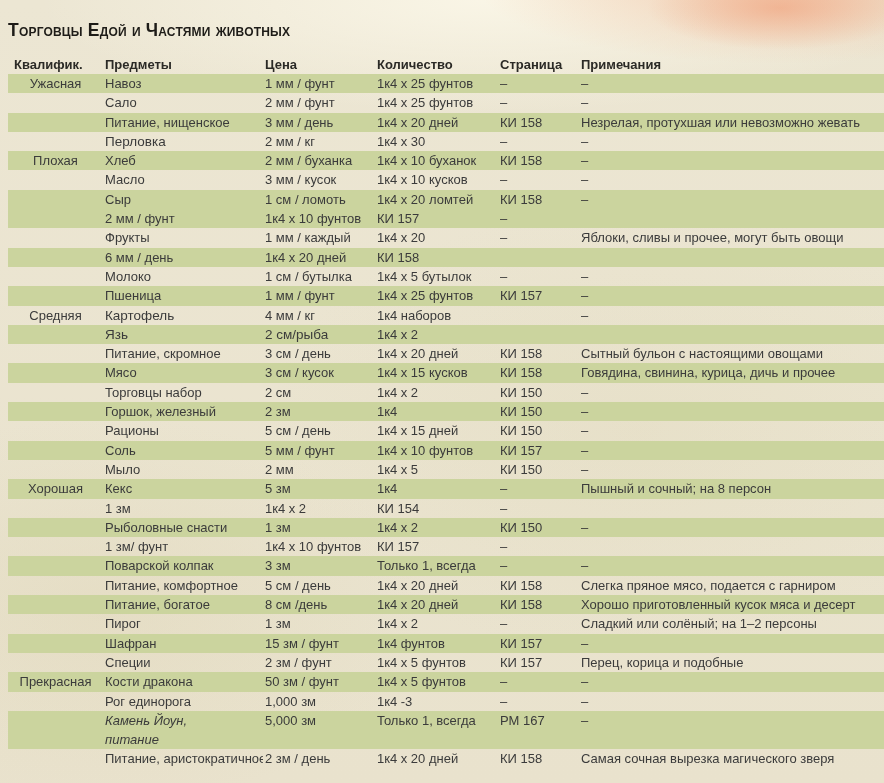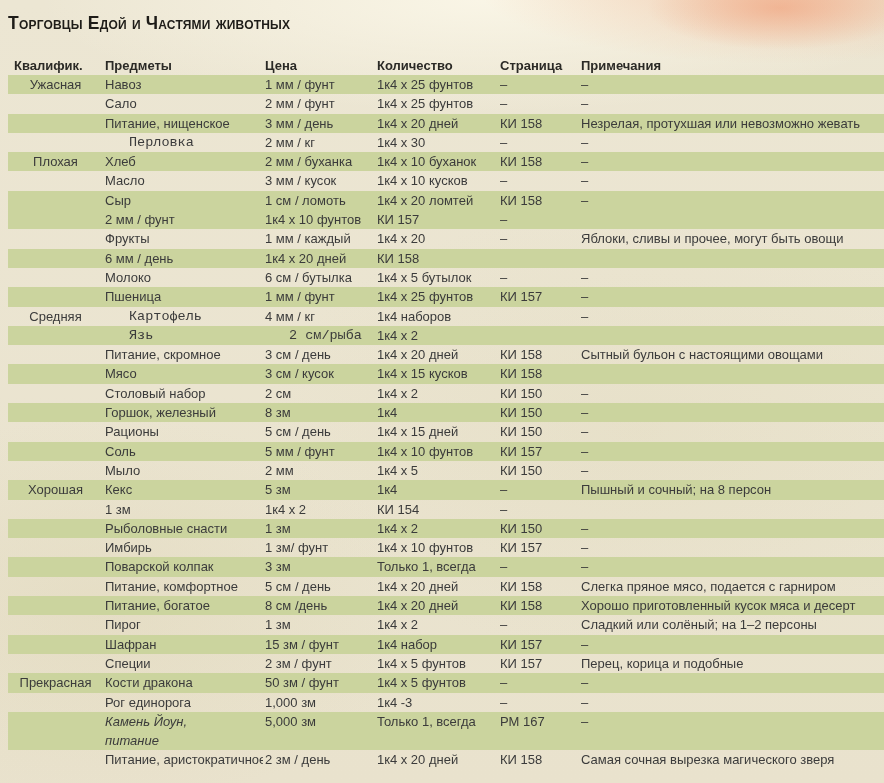--- a/index.html
+++ b/index.html
@@ -8,42 +8,42 @@
     font-family: "Liberation Sans", "DejaVu Sans", sans-serif;
     font-size: 13px; color: var(--text, #3b3b3b);
     background:
       radial-gradient(ellipse 190px 60px at 780px 8px,  rgba(240,158,120,0.60), rgba(240,158,120,0) 70%),
       radial-gradient(ellipse 420px 110px at 88% -2%,   rgba(244,185,150,0.55), rgba(244,185,150,0) 72%),
       radial-gradient(ellipse 560px 140px at 55% 0%,    rgba(250,246,231,0.95), rgba(250,246,231,0) 80%),
       radial-gradient(ellipse 420px 260px at 12% 78%,   rgba(208,196,152,0.18), rgba(208,196,152,0) 75%),
       radial-gradient(ellipse 500px 300px at 72% 55%,   rgba(214,206,166,0.16), rgba(214,206,166,0) 75%),
       linear-gradient(180deg, var(--page-bg,#ece6d3), #e9e2cd);
   }
-  .page { width: 884px; height: 783px; box-sizing: border-box; padding: 8px 0 0 8px; border-radius: 23px; }
+  .page { width: 884px; height: 783px; box-sizing: border-box; padding: 15px 0 0 8px; border-radius: 23px; }
 
   .title {
     font-weight: 700; font-size: 17.5px; line-height: 30px;
     font-variant: small-caps; letter-spacing: 0.2px;
     color: var(--title, #1e1c18);
   }
 
   .grid-row {
     display: grid;
     grid-template-columns: 95px 160px 112px 123px 81px 1fr;
     height: 19.3px; line-height: 19.3px;
   }
-  .header-row { font-weight: 700; color: var(--header-text, #2b2a26); height: 19px; line-height: 19px; margin-top: 18px; }
+  .header-row { font-weight: 700; color: var(--header-text, #2b2a26); height: 19px; line-height: 19px; margin-top: 10px; }
   .header-row .cell.c0 { text-align: left; padding-left: 6px; }
 
   .row.green { background: var(--row-green, #cbd49e); }
   .row.tall  { height: 38.6px; }
 
   .cell { padding: 0 2px; white-space: nowrap; overflow: hidden; }
   .cell.c0 { text-align: center; white-space: nowrap; padding: 0; }
-  .cell.serif { font-family: Liberation Mono, monospace; font-size: 13.5px; margin-left: 24px; }
+  .cell.serif { font-family: Liberation Sans, sans-serif; font-size: 13.5px; }
   .cell .l1 { display: block; font-style: italic; }
   .cell .l2 { display: block; font-style: italic; }
 </style>
 </head>
 <body>
 
 <div class="page">
   <div class="title">Торговцы Едой и Частями животных</div>
 
   <div class="grid-row header-row">
@@ -129,21 +129,21 @@
       </div>
       <div class="grid-row row green">
         <div class="cell c0"></div>
         <div class="cell c2">6 мм  / день</div>
         <div class="cell c3">1к4 x 20 дней</div>
         <div class="cell c4">КИ 158</div>
       </div>
       <div class="grid-row row">
         <div class="cell c0"></div>
         <div class="cell c1">Молоко</div>
-        <div class="cell c2">6 см / бутылка</div>
+        <div class="cell c2">1 см / бутылка</div>
         <div class="cell c3">1к4 x 5 бутылок</div>
         <div class="cell c4">–</div>
         <div class="cell c5">–</div>
       </div>
       <div class="grid-row row green">
         <div class="cell c0"></div>
         <div class="cell c1">Пшеница</div>
         <div class="cell c2">1 мм / фунт</div>
         <div class="cell c3">1к4 x 25 фунтов</div>
         <div class="cell c4">КИ 157</div>
@@ -172,33 +172,34 @@
         <div class="cell c3">1к4 x 20 дней</div>
         <div class="cell c4">КИ 158</div>
         <div class="cell c5">Сытный бульон с настоящими овощами</div>
       </div>
       <div class="grid-row row green">
         <div class="cell c0"></div>
         <div class="cell c1">Мясо</div>
         <div class="cell c2">3 см / кусок</div>
         <div class="cell c3">1к4 x 15 кусков</div>
         <div class="cell c4">КИ 158</div>
-      </div>
-      <div class="grid-row row">
-        <div class="cell c0"></div>
-        <div class="cell c1">Столовый набор</div>
+        <div class="cell c5">Говядина, свинина, курица, дичь и прочее</div>
+      </div>
+      <div class="grid-row row">
+        <div class="cell c0"></div>
+        <div class="cell c1">Торговцы набор</div>
         <div class="cell c2">2 см</div>
         <div class="cell c3">1к4 x 2</div>
         <div class="cell c4">КИ 150</div>
         <div class="cell c5">–</div>
       </div>
       <div class="grid-row row green">
         <div class="cell c0"></div>
         <div class="cell c1">Горшок, железный</div>
-        <div class="cell c2">8 зм</div>
+        <div class="cell c2">2 зм</div>
         <div class="cell c3">1к4</div>
         <div class="cell c4">КИ 150</div>
         <div class="cell c5">–</div>
       </div>
       <div class="grid-row row">
         <div class="cell c0"></div>
         <div class="cell c1">Рационы</div>
         <div class="cell c2">5 см / день</div>
         <div class="cell c3">1к4 x 15 дней</div>
         <div class="cell c4">КИ 150</div>
@@ -238,21 +239,20 @@
       <div class="grid-row row green">
         <div class="cell c0"></div>
         <div class="cell c1">Рыболовные снасти</div>
         <div class="cell c2">1 зм</div>
         <div class="cell c3">1к4 x 2</div>
         <div class="cell c4">КИ 150</div>
         <div class="cell c5">–</div>
       </div>
       <div class="grid-row row">
         <div class="cell c0"></div>
-        <div class="cell c1">Имбирь</div>
         <div class="cell c2">1 зм/ фунт</div>
         <div class="cell c3">1к4 x 10 фунтов</div>
         <div class="cell c4">КИ 157</div>
         <div class="cell c5">–</div>
       </div>
       <div class="grid-row row green">
         <div class="cell c0"></div>
         <div class="cell c1">Поварской колпак</div>
         <div class="cell c2">3 зм</div>
         <div class="cell c3">Только 1, всегда</div>
@@ -280,21 +280,21 @@
         <div class="cell c1">Пирог</div>
         <div class="cell c2">1 зм</div>
         <div class="cell c3">1к4 x 2</div>
         <div class="cell c4">–</div>
         <div class="cell c5">Сладкий или солёный; на 1–2 персоны</div>
       </div>
       <div class="grid-row row green">
         <div class="cell c0"></div>
         <div class="cell c1">Шафран</div>
         <div class="cell c2">15 зм / фунт</div>
-        <div class="cell c3">1к4 набор</div>
+        <div class="cell c3">1к4 фунтов</div>
         <div class="cell c4">КИ 157</div>
         <div class="cell c5">–</div>
       </div>
       <div class="grid-row row">
         <div class="cell c0"></div>
         <div class="cell c1">Специи</div>
         <div class="cell c2">2 зм / фунт</div>
         <div class="cell c3">1к4 x 5 фунтов</div>
         <div class="cell c4">КИ 157</div>
         <div class="cell c5">Перец, корица и подобные</div>

